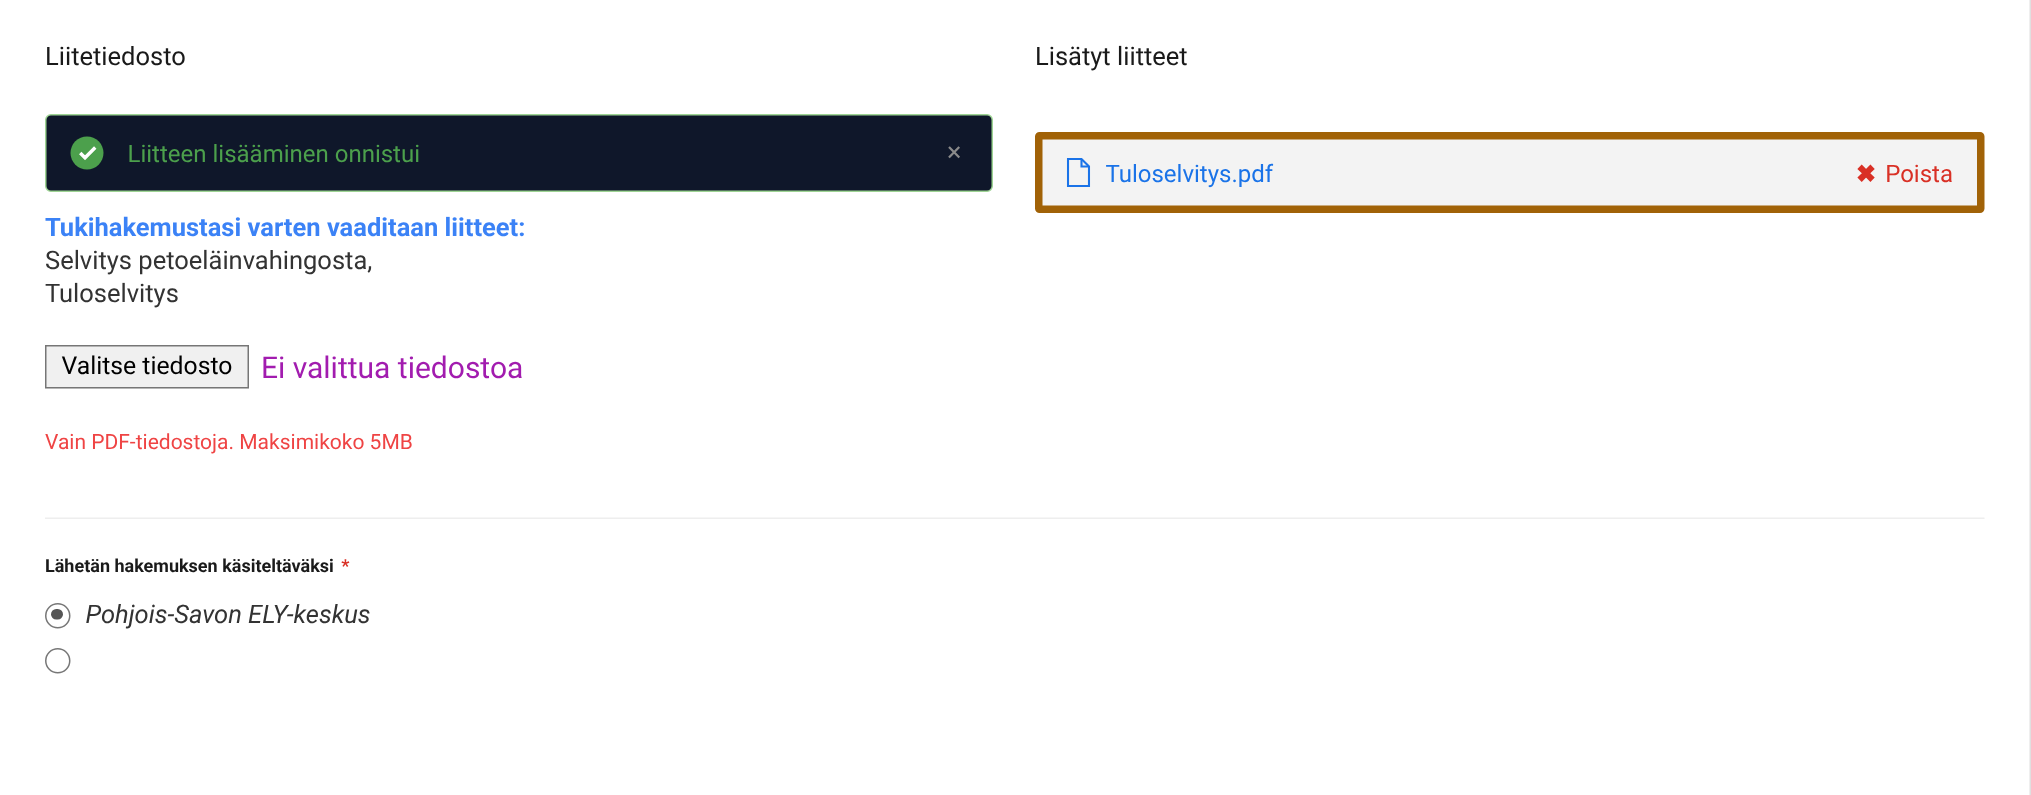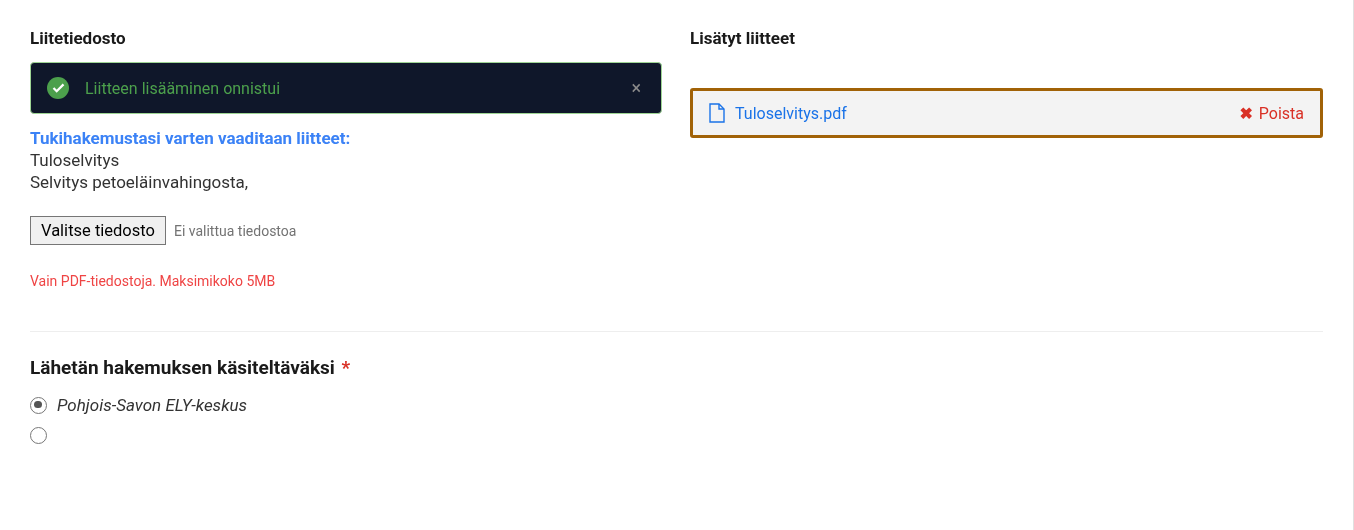--- a/index.html
+++ b/index.html
@@ -22,23 +22,23 @@
       gap: 28px;
     }
     .col-left {
       width: 632px;
       flex-shrink: 0;
     }
     .col-right {
       flex: 1;
     }
     .section-heading {
-      font-weight: 700;
-      font-size: 17px;
-      margin-bottom: 14px;
+      font-weight: 400;
+      font-size: 17px;
+      margin-bottom: 28px;
       color: #1a1a1a;
     }
     .alert-success {
       display: flex;
       align-items: center;
       background: #0f172a;
       border: 1px solid #9ed494;
       border-radius: 4px;
       padding: 14px 16px;
       margin-bottom: 14px;
@@ -95,31 +95,31 @@
     }
     .file-button {
       background: #f0f0f0;
       border: 1px solid #767676;
       padding: 4px 10px;
       font-size: 16.5px;
       cursor: pointer;
       font-family: inherit;
     }
     .file-status {
-      font-size: 14px;
-      color: #737373;
+      font-size: 20px;
+      color: #a21caf;
     }
     .file-hint {
       color: #ef4444;
       font-size: 14px;
       margin-top: 6px;
     }
     .attachment-item {
       background: #f3f3f3;
-      border: 3px solid #a16207;
+      border: 5px solid #a16207;
       border-radius: 3px;
       padding: 12px 16px;
       display: flex;
       align-items: center;
       margin-top: 40px;
     }
     .attachment-item .file-icon {
       width: 16px;
       height: 20px;
       margin-right: 10px;
@@ -141,21 +141,21 @@
     .attachment-item .remove-btn .x-icon {
       font-weight: 700;
     }
     hr.divider {
       border: none;
       border-top: 1px solid #eee;
       margin: 42px 0 24px 0;
     }
     .radio-group-label {
       font-weight: 700;
-      font-size: 19px;
+      font-size: 12px;
       color: #1a1a1a;
       margin-bottom: 16px;
     }
     .required-star {
       color: #d93025;
       margin-left: 2px;
     }
     .radio-row {
       display: flex;
       align-items: center;
@@ -201,22 +201,22 @@
         <svg viewBox="0 0 14 11">
             <path d="M1.5 5.5 L5 9 L12.5 1.5"></path>
           </svg>
       </span>
       <span class="alert-text">Liitteen lisääminen onnistui</span>
       <span class="close-btn">×</span>
     </div>
 
     <div class="requirements-block">
       <div class="requirements-label">Tukihakemustasi varten vaaditaan liitteet:</div>
+      <div class="requirements-text">Selvitys petoeläinvahingosta,</div>
       <div class="requirements-text">Tuloselvitys</div>
-      <div class="requirements-text">Selvitys petoeläinvahingosta,</div>
     </div>
 
     <div class="file-picker-row">
       <button class="file-button">Valitse tiedosto</button>
       <span class="file-status">Ei valittua tiedostoa</span>
     </div>
 
     <div class="file-hint">Vain PDF-tiedostoja. Maksimikoko 5MB</div>
   </div>
 

